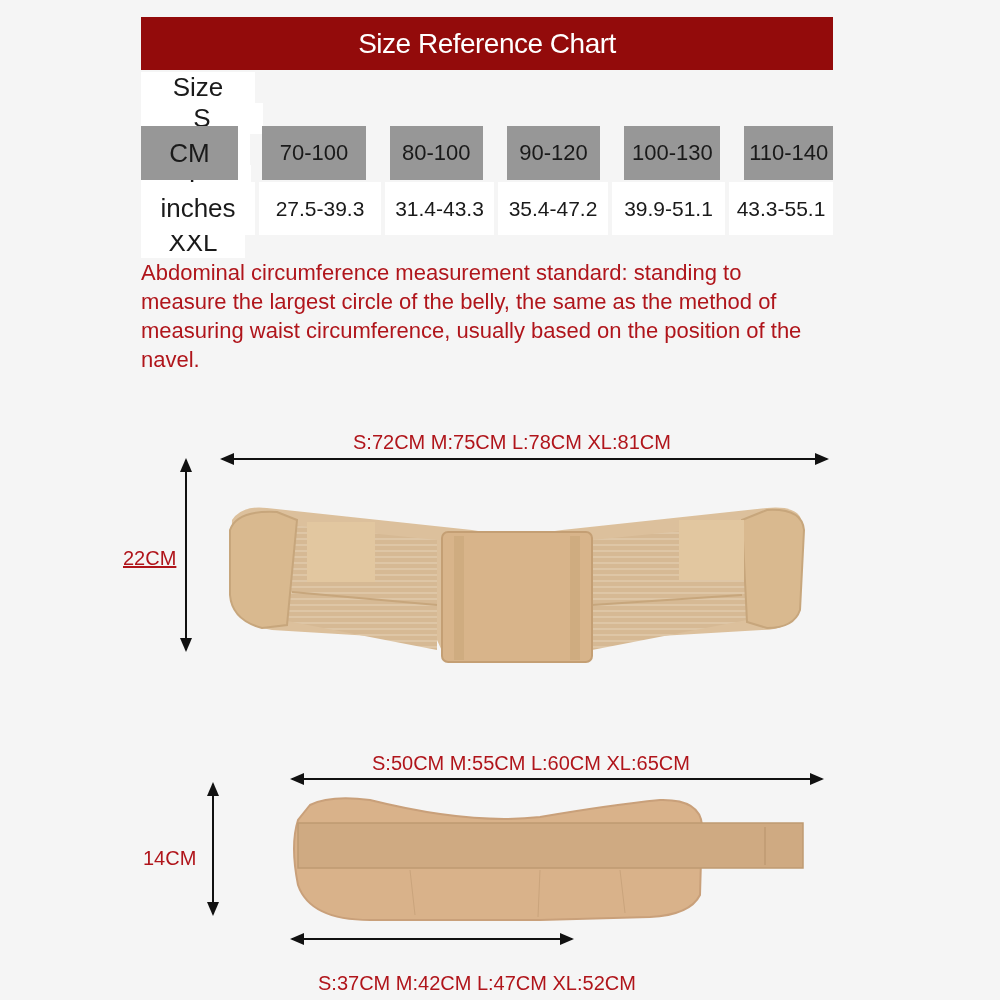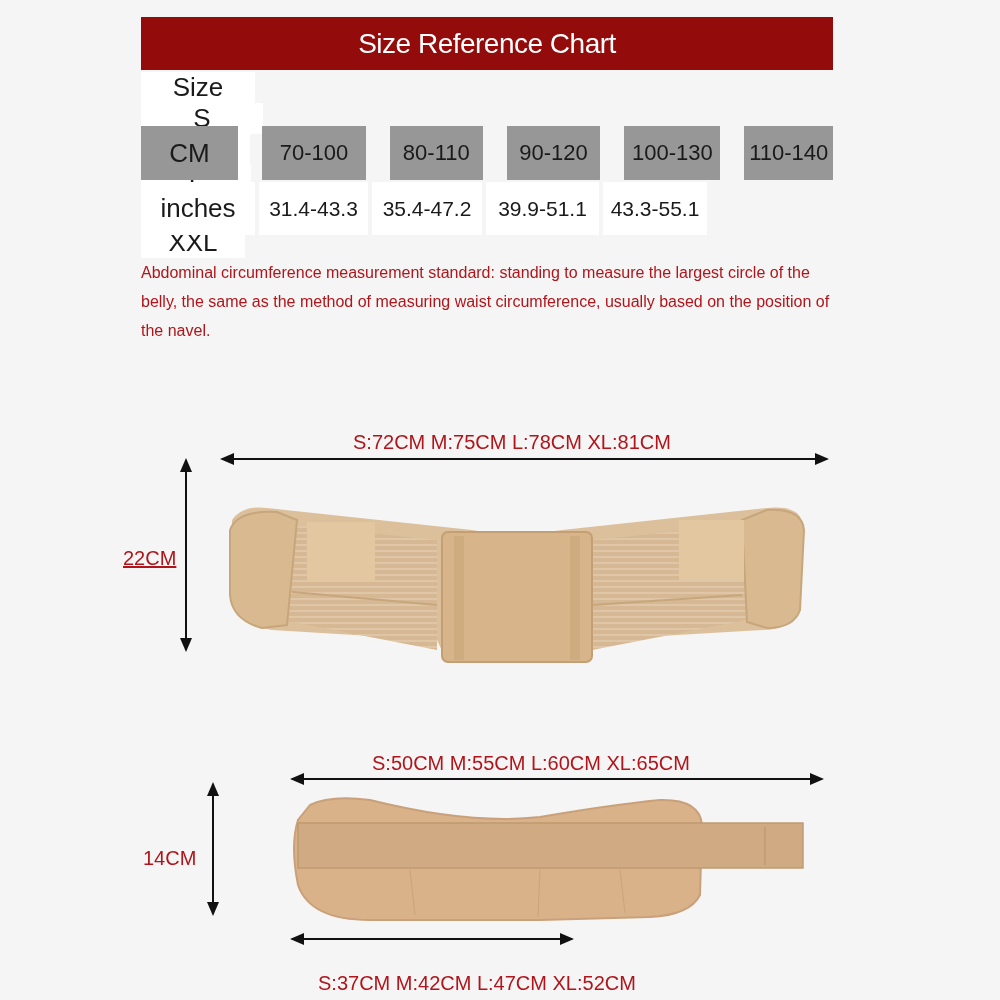--- a/index.html
+++ b/index.html
@@ -29,21 +29,21 @@
     .row-in .cell.label { font-size:26px; }
     .c0 { width:114px; margin-right:4px; }
     .c1 { width:122px; margin-right:4px; }
     .c2 { width:109px; margin-right:4px; }
     .c3 { width:110px; margin-right:4px; }
     .c4 { width:113px; margin-right:4px; }
     .c5 { width:104px; }
 
     .note {
       position:absolute; left:141px; top:258px; width:690px;
-      color:#b0151b; font-size:16px; line-height:29px;
+      color:#b0151b; font-size:22px; line-height:29px;
     }
 
     .dim-label { position:absolute; color:#b0151b; font-size:20px; white-space:nowrap;margin-top:9px; }
     .arrow-h { position:absolute; height:2px; background:#111; }
     .arrow-h::before, .arrow-h::after {
       content:""; position:absolute; top:-5px; border-top:6px solid transparent; border-bottom:6px solid transparent;
     }
     .arrow-h::before { left:-2px; border-right:14px solid #111; }
     .arrow-h::after { right:-2px; border-left:14px solid #111; }
     .arrow-v { position:absolute; width:2px; background:#111; }
@@ -66,28 +66,29 @@
     <div class="cell c1">S</div>
     <div class="cell c2">M</div>
     <div class="cell c3">L</div>
     <div class="cell c4">XL</div>
     <div class="cell c5">XXL</div>
   </div>
 
   <div class="table-row row-cm">
     <div class="cell c0 label">CM</div>
     <div class="cell c1">70-100</div>
-    <div class="cell c2">80-110</div>
+    <div class="cell c2">80-100</div>
     <div class="cell c3">90-120</div>
     <div class="cell c4">100-130</div>
     <div class="cell c5">110-140</div>
   </div>
 
   <div class="table-row row-in">
     <div class="cell c0 label">inches</div>
+    <div class="cell c1">27.5-39.3</div>
     <div class="cell c2">31.4-43.3</div>
     <div class="cell c3">35.4-47.2</div>
     <div class="cell c4">39.9-51.1</div>
     <div class="cell c5">43.3-55.1</div>
   </div>
 </div>
 
 <div class="note">Abdominal circumference measurement standard: standing to measure the largest circle of the belly, the same as the method of measuring waist circumference, usually based on the position of the navel.</div>
 
 <div class="dim-label" style="left:353px; top:422px;">S:72CM M:75CM L:78CM XL:81CM</div>

